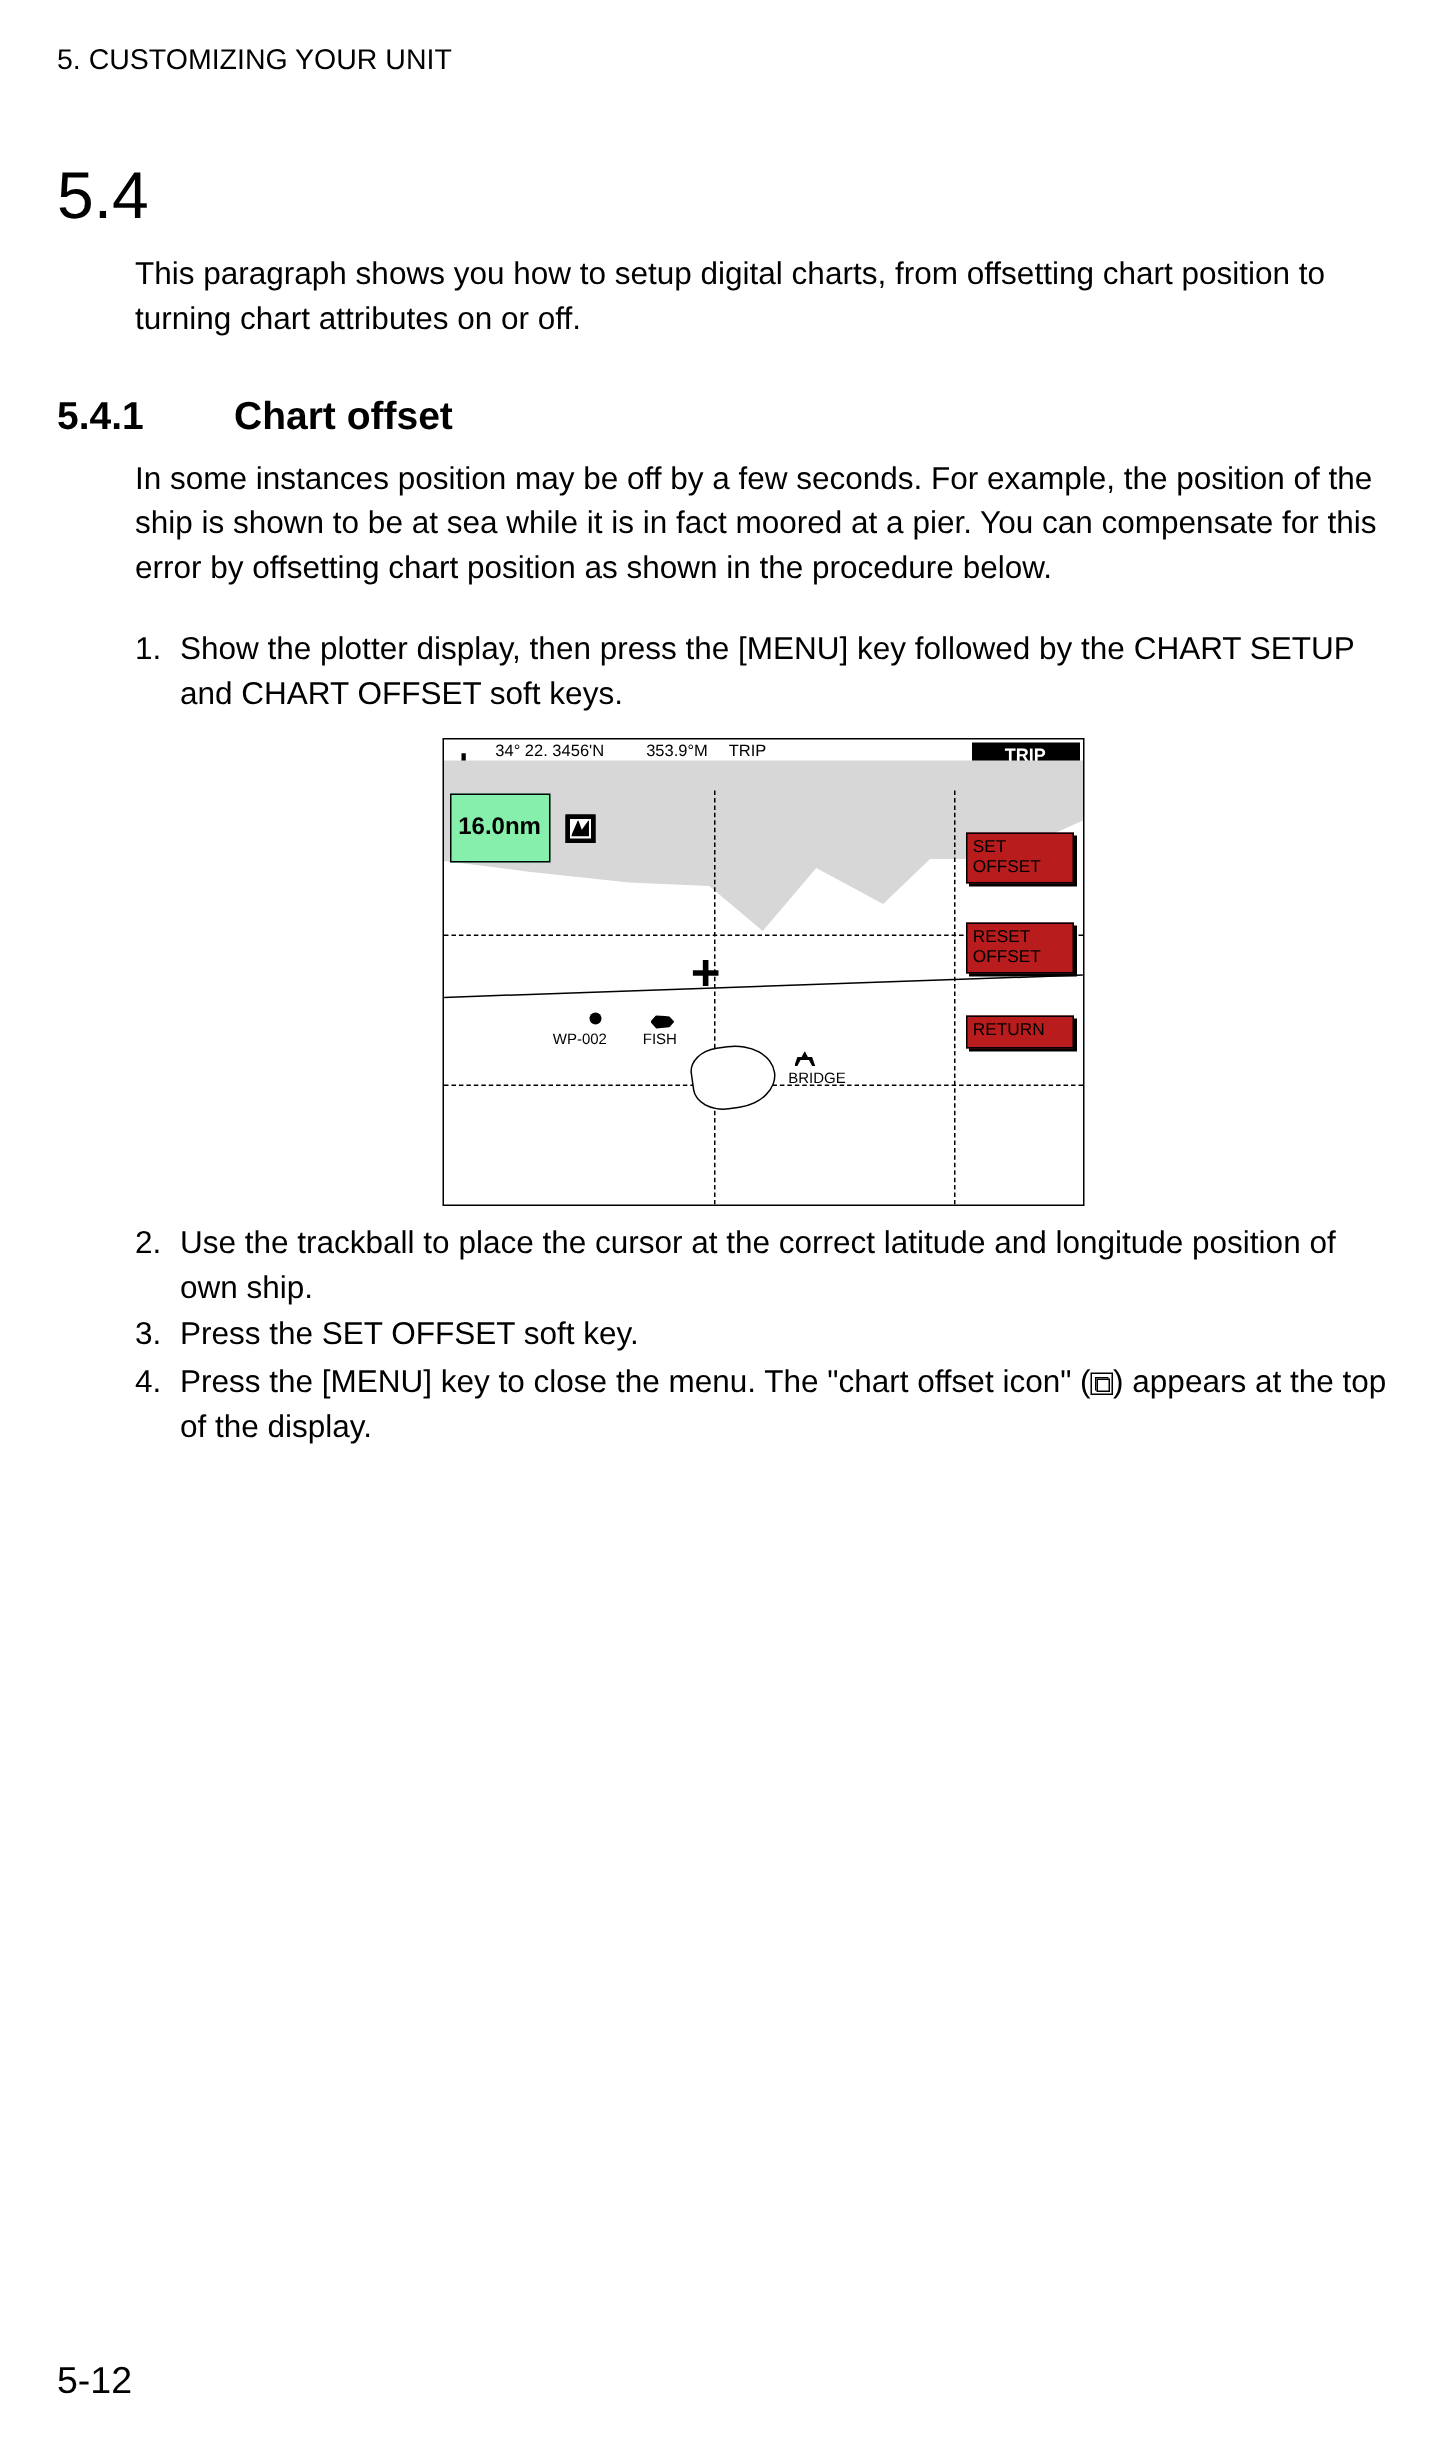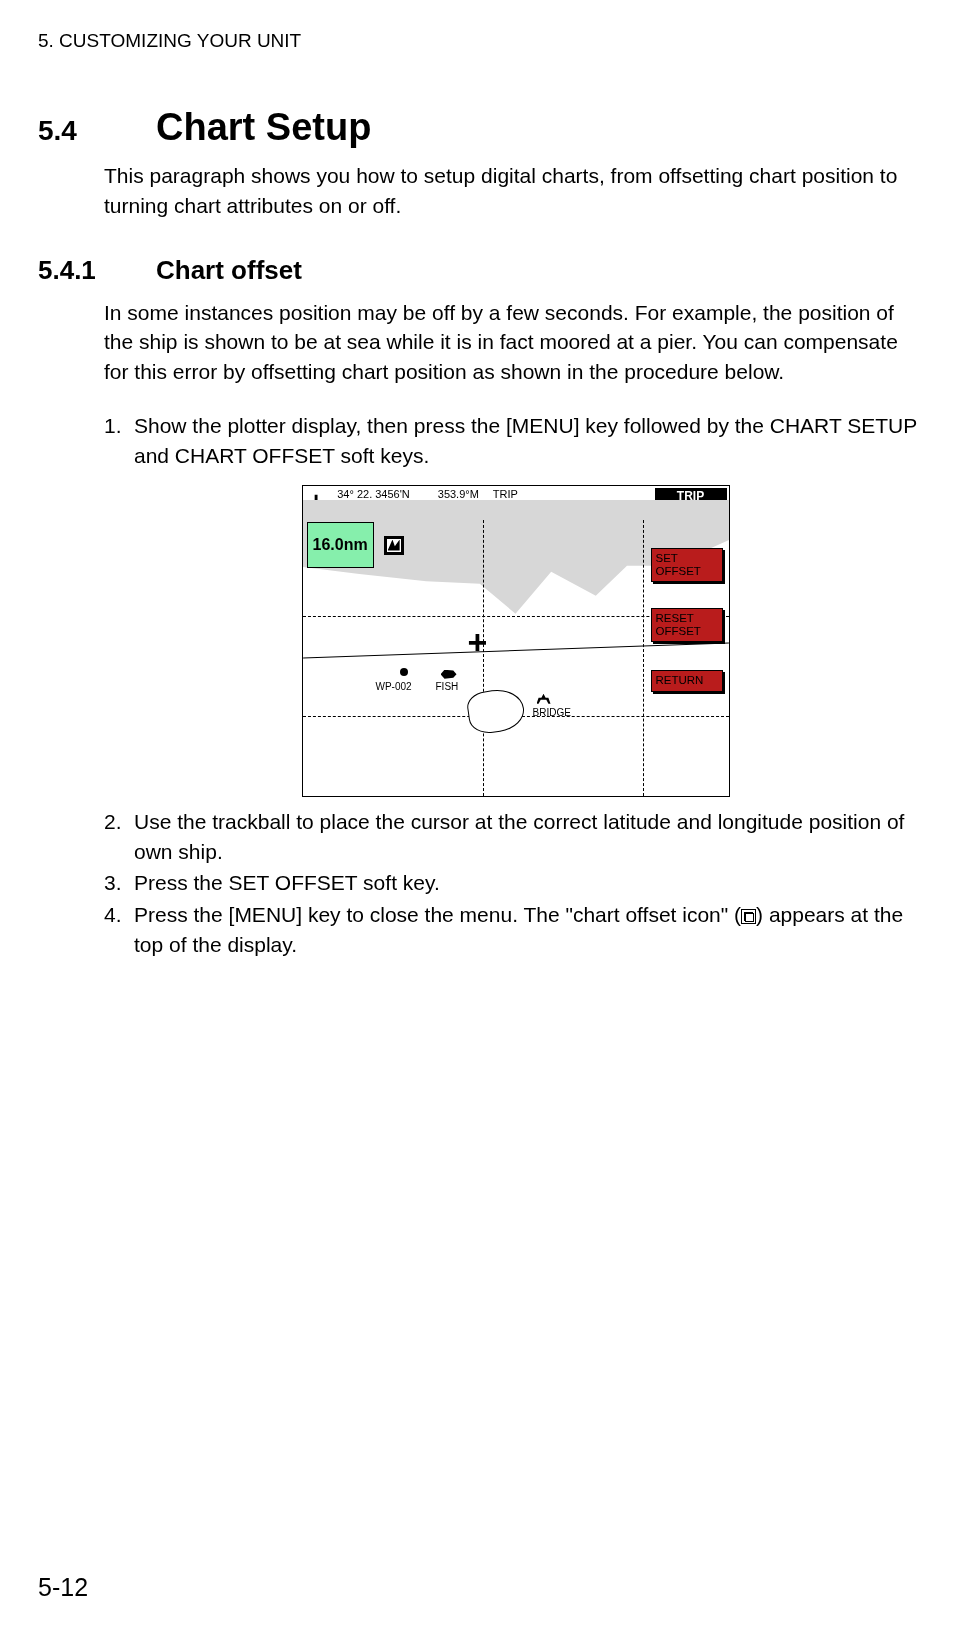--- a/index.html
+++ b/index.html
@@ -16,31 +16,31 @@
   .chapter-header {
     font-size: 19px;
     margin-bottom: 54px;
   }
   .section-row {
     display: flex;
     align-items: baseline;
     margin-bottom: 12px;
   }
   .section-num {
-    font-size: 28px;
-    font-weight: bold;
+    font-size: 44px;
+    font-weight: normal;
     width: 118px;
     flex-shrink: 0;
   }
   .section-title {
     font-size: 38px;
     font-weight: bold;
   }
   .indent-body {
-    margin-left: 66px;
+    margin-left: 52px;
     font-size: 21px;
     line-height: 1.42;
   }
   .sub-row {
     display: flex;
     align-items: flex-start;
     margin-top: 34px;
     margin-bottom: 12px;
   }
   .sub-num {
@@ -257,21 +257,20 @@
     font-weight: normal;
   }
 </style>
 </head>
 <body>
 
 <div class="chapter-header">5. CUSTOMIZING YOUR UNIT</div>
 
 <div class="section-row">
   <div class="section-num">5.4</div>
-  <div class="section-title">Chart Setup</div>
 </div>
 
 <div class="indent-body">This paragraph shows you how to setup digital charts, from offsetting chart position to turning chart attributes on or off.</div>
 
 <div class="sub-row">
   <div class="sub-num">5.4.1</div>
   <div class="sub-title">Chart offset</div>
 </div>
 
 <div class="indent-body">In some instances position may be off by a few seconds. For example, the position of the ship is shown to be at sea while it is in fact moored at a pier. You can compensate for this error by offsetting chart position as shown in the procedure below.</div>

